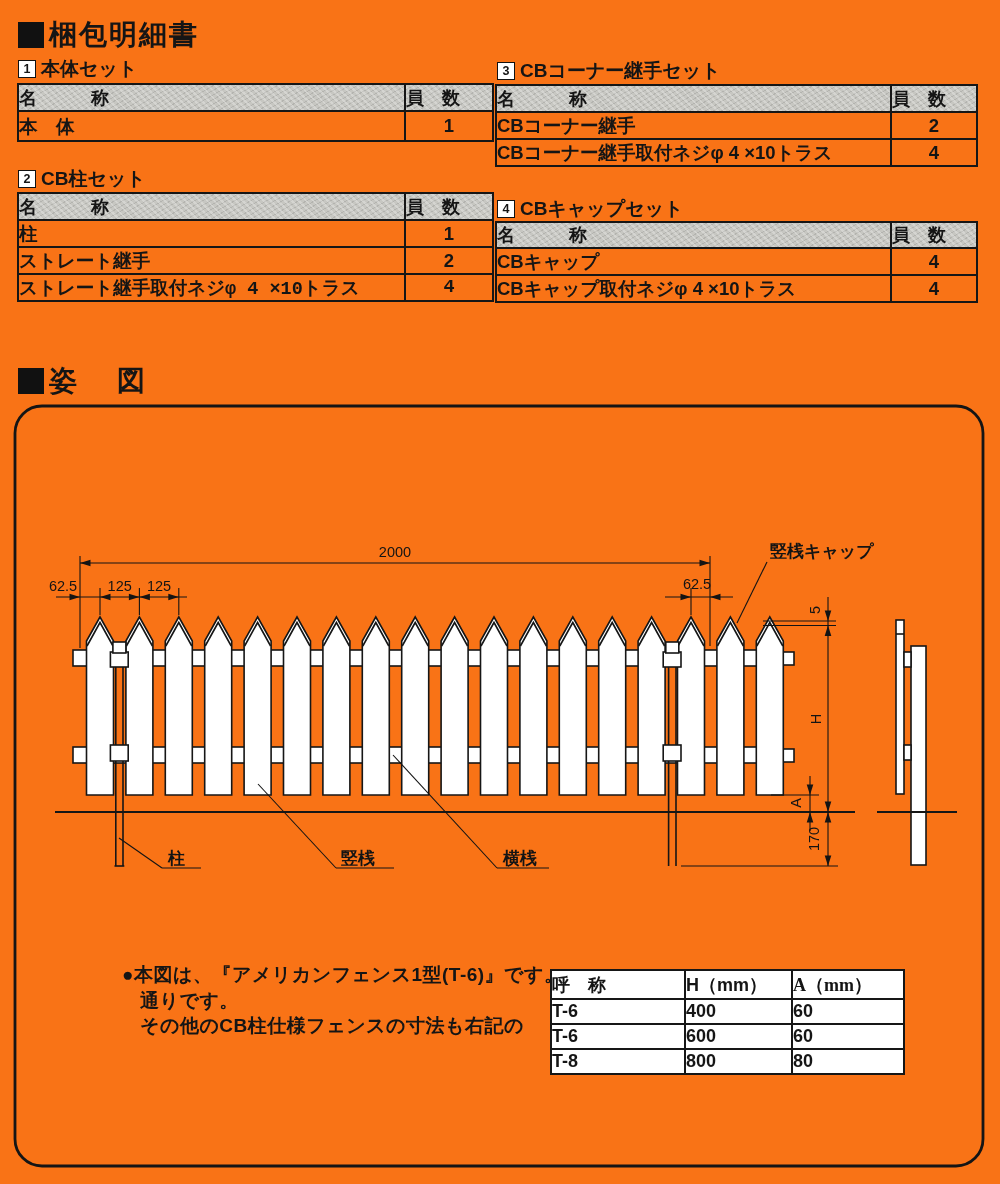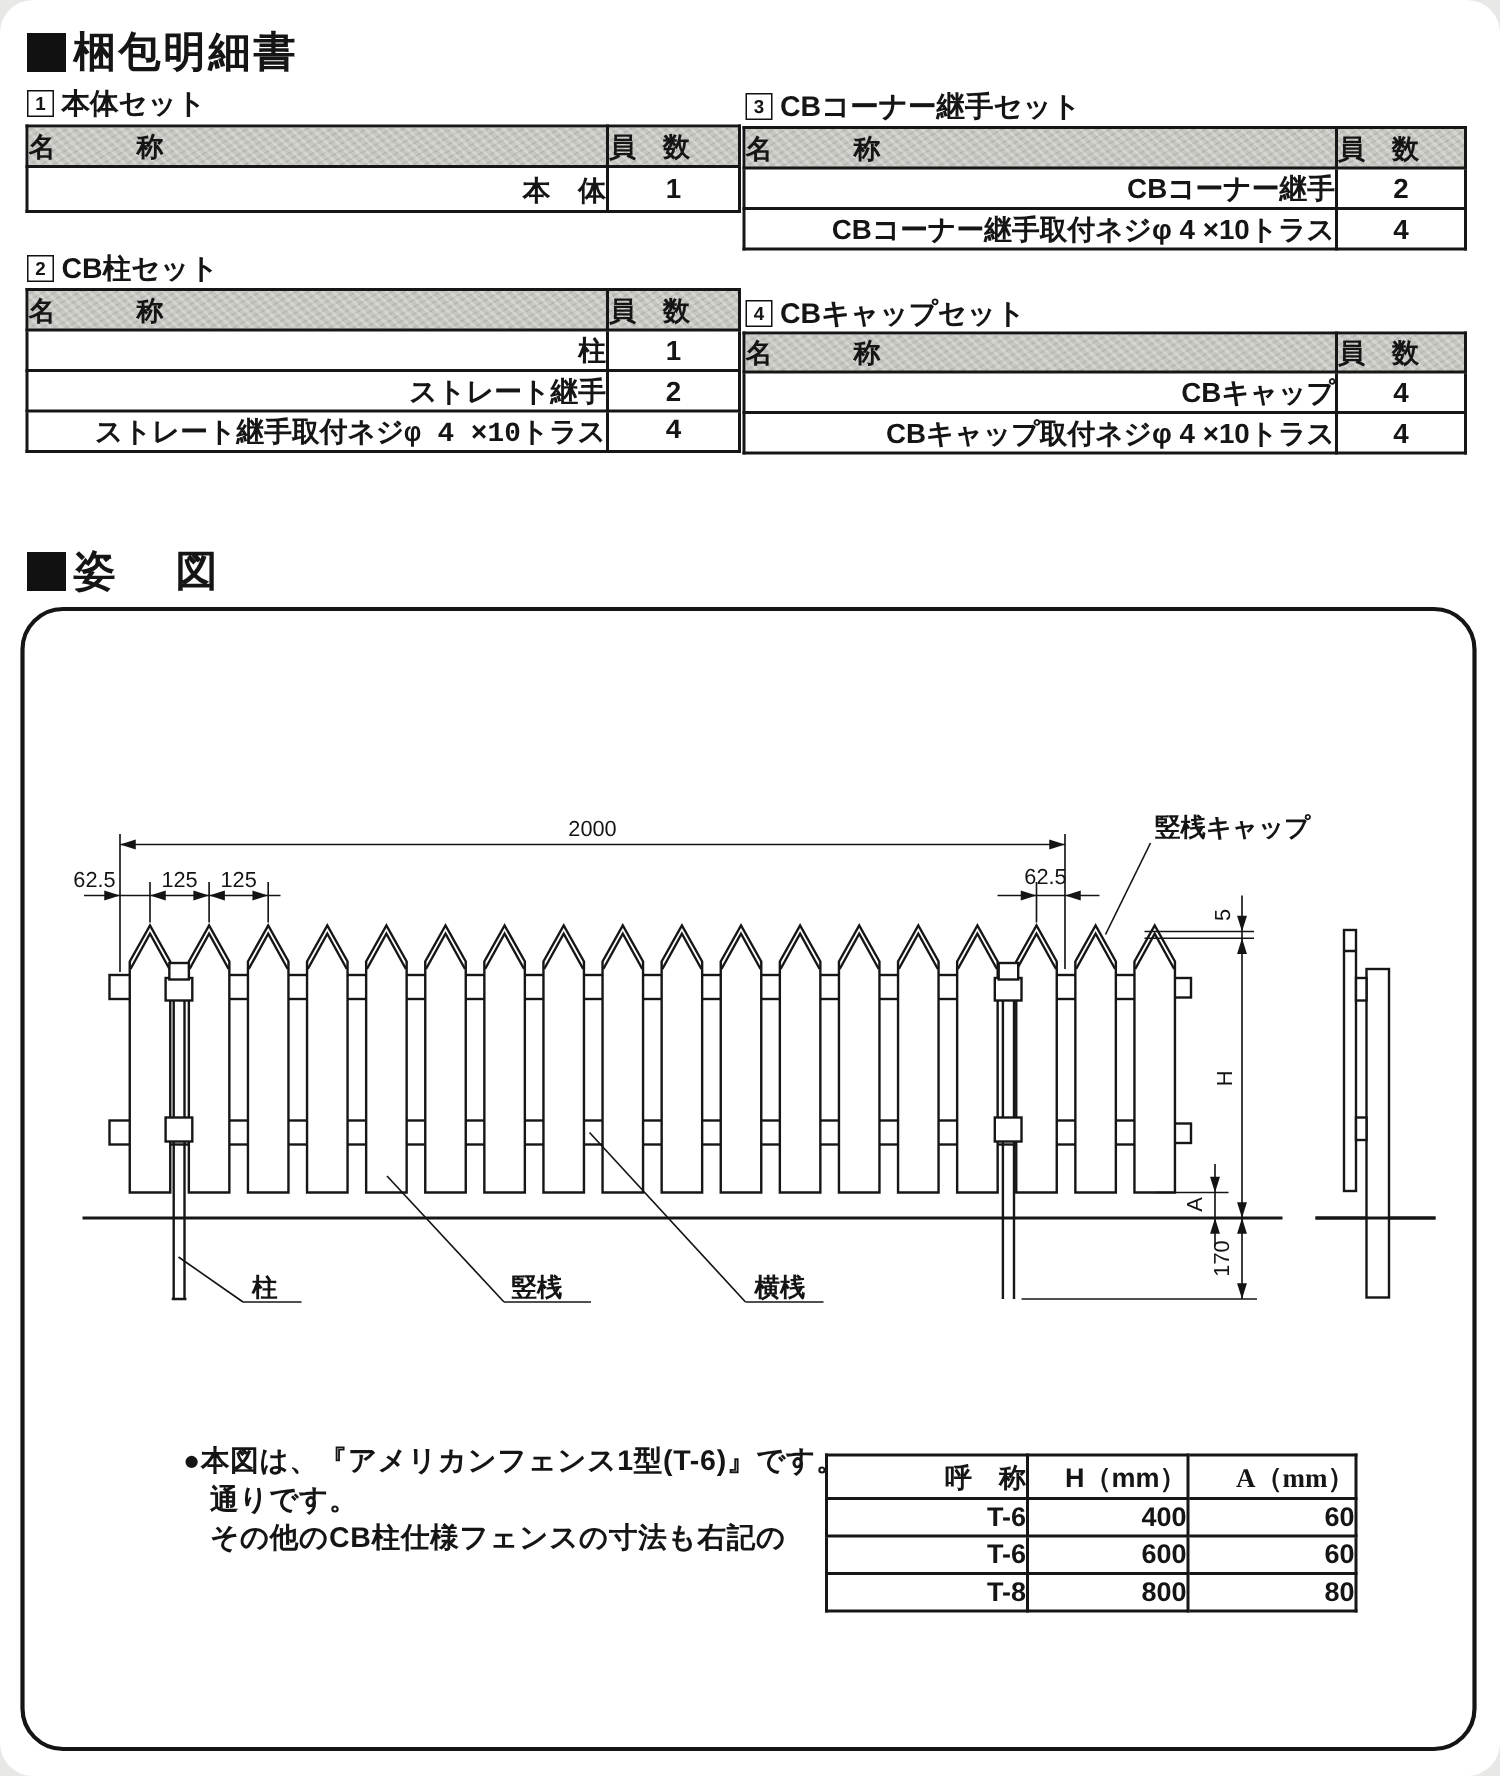--- a/index.html
+++ b/index.html
@@ -1,45 +1,44 @@
 <!DOCTYPE html>
 <html><head>
 <meta charset="utf-8">
 <style>
   html,body{margin:0;padding:0;background:#e8e8e6;}
   .page{
     position:relative;width:1000px;height:1184px;margin:0 auto;
-    background:#ffffff;color:#151515;
+    background:#f97316;color:#151515;
     font-family:"Liberation Sans","DejaVu Sans",sans-serif;
     overflow:hidden;
-    border-radius:22px;
   }
   .abs{position:absolute;}
   
   .big-title{display:flex;align-items:center;gap:5px;font-weight:bold;font-size:28px;letter-spacing:2px;}
   .sq{width:26px;height:26px;background:#111;flex:0 0 auto;}
   
   .sec-label{display:flex;align-items:center;gap:5px;font-weight:bold;font-size:19px;}
   .numbox{display:inline-flex;width:16px;height:16px;border:1.8px solid #111;align-items:center;justify-content:center;font-size:12.5px;font-weight:bold;background:#fff;}
   
   table{border-collapse:collapse;table-layout:fixed;}
   .ptable td{border:2.2px solid #161616;font-weight:bold;font-size:18.5px;padding:0;overflow:hidden;white-space:nowrap;}
   .ptable .hdr td{
     background:#c7c7c2;
     background-image:repeating-linear-gradient(45deg, rgba(255,255,255,.25) 0 2px, rgba(0,0,0,0) 2px 5px),
                      repeating-linear-gradient(-30deg, rgba(90,90,88,.18) 0 1px, rgba(0,0,0,0) 1px 4px);
     font-size:18px;
   }
-  .name{padding-left:13px;text-align:right;}
+  .name{padding-left:13px;text-align:left;}
   .qty{text-align:center;}
   
   .note{font-weight:bold;font-size:19px;line-height:25.5px;letter-spacing:.5px;}
   .note .l2{padding-left:18px;}
   
-  .spec td{border:2.2px solid #161616;font-weight:bold;font-size:18px;text-align:right;padding:0;background:#fff;}
+  .spec td{border:2.2px solid #161616;font-weight:bold;font-size:18px;text-align:left;padding:0;background:#fff;}
   svg text{font-family:"Liberation Sans","DejaVu Sans",sans-serif;fill:#141414;}
   svg .dimtxt{font-size:14.5px;}
   svg .lbltxt{font-size:17px;font-weight:bold;}
 </style>
 </head>
 <body>
 
 <div class="page">
 
   <div class="abs big-title" style="left:18px;top:16px;">

